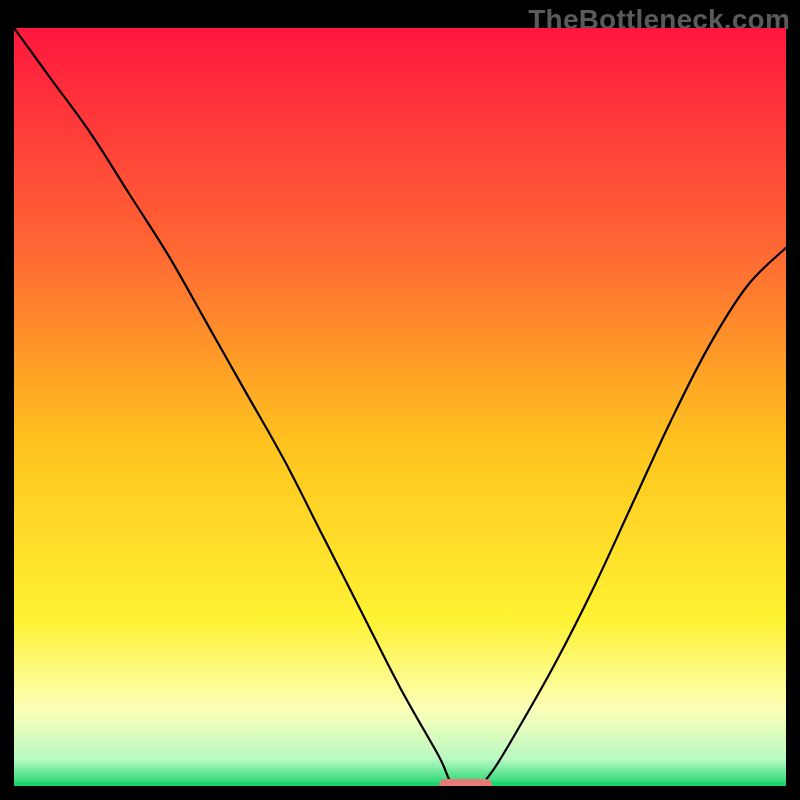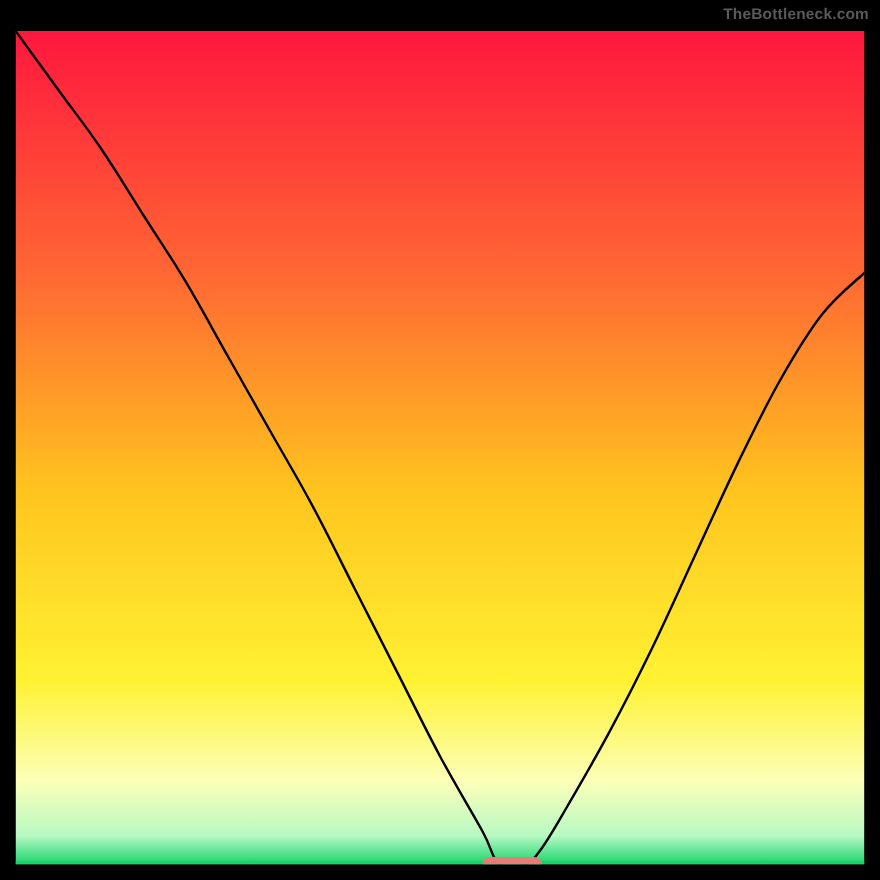--- a/index.html
+++ b/index.html
@@ -13,21 +13,21 @@
   .stage {
     position: relative;
     width: 800px;
     height: 800px;
     background: #000;
   }
   .watermark {
     position: absolute;
     top: 4px;
     right: 10px;
-    font-size: 14px;
+    font-size: 28px;
     font-weight: 600;
     color: #5a5a5a;
     letter-spacing: 0.2px;
     user-select: none;
   }
   .plot-wrap {
     position: absolute;
     left: 14px;
     top: 28px;
     width: 772px;

